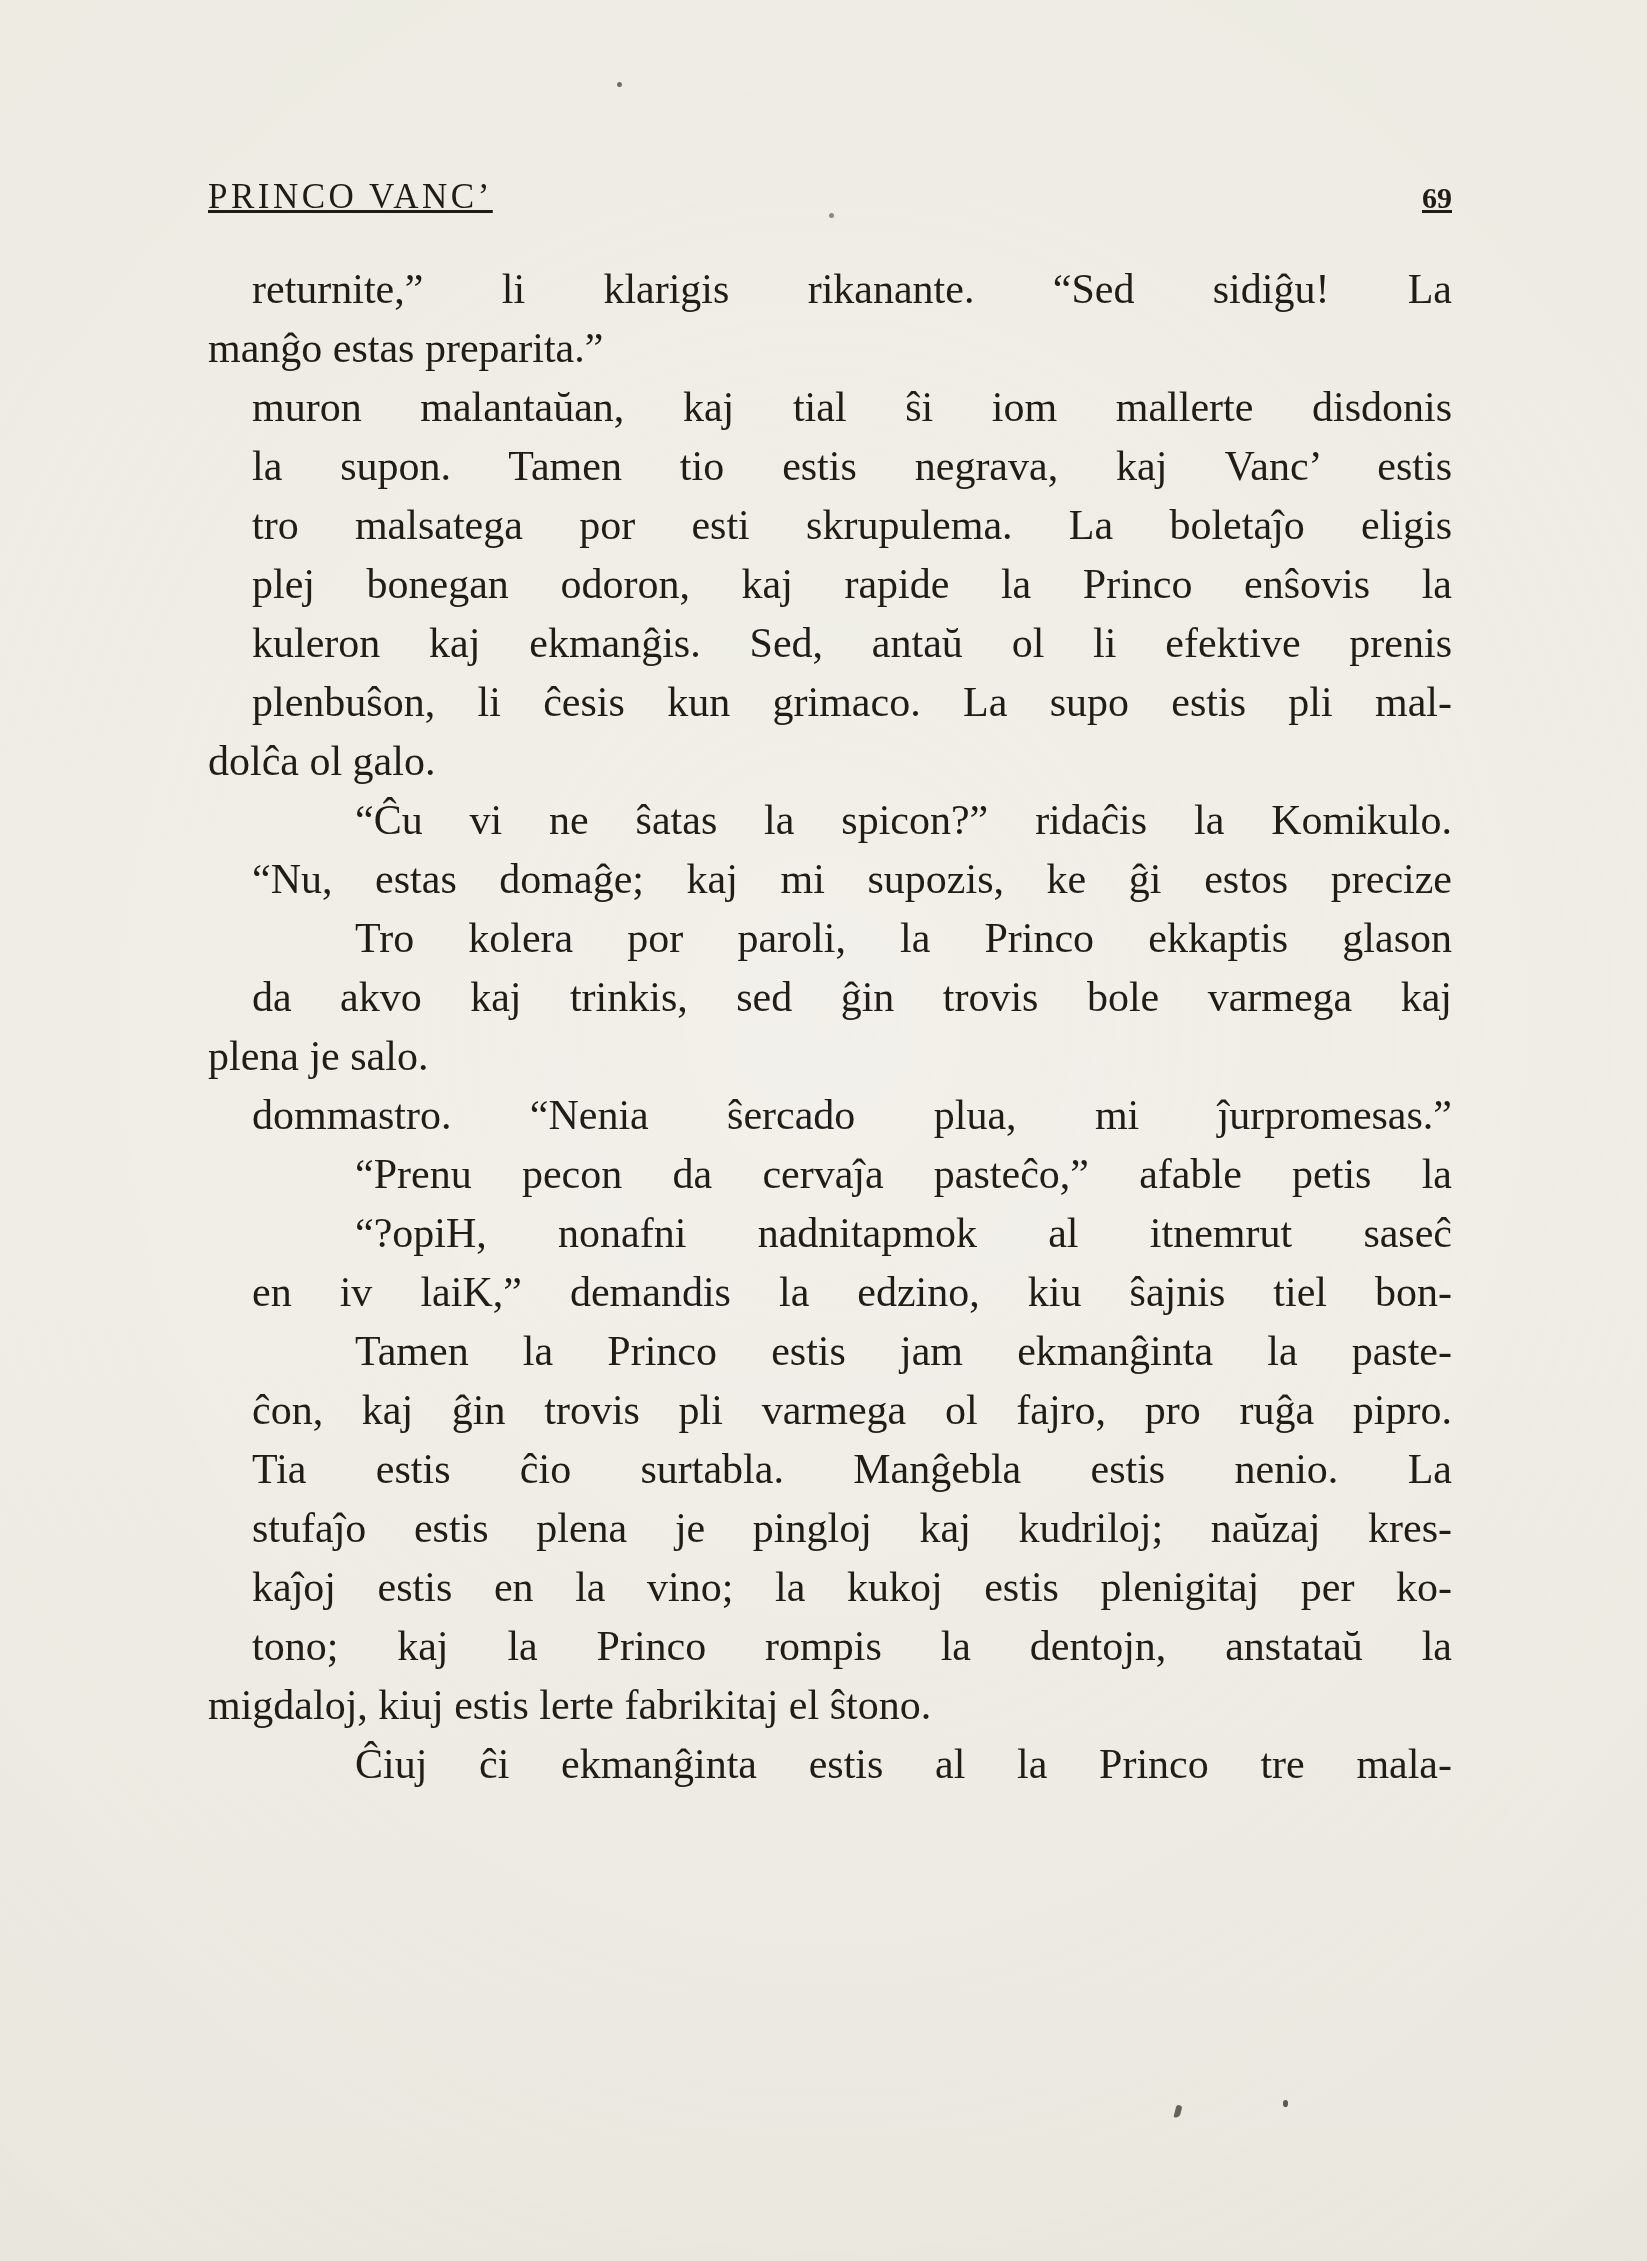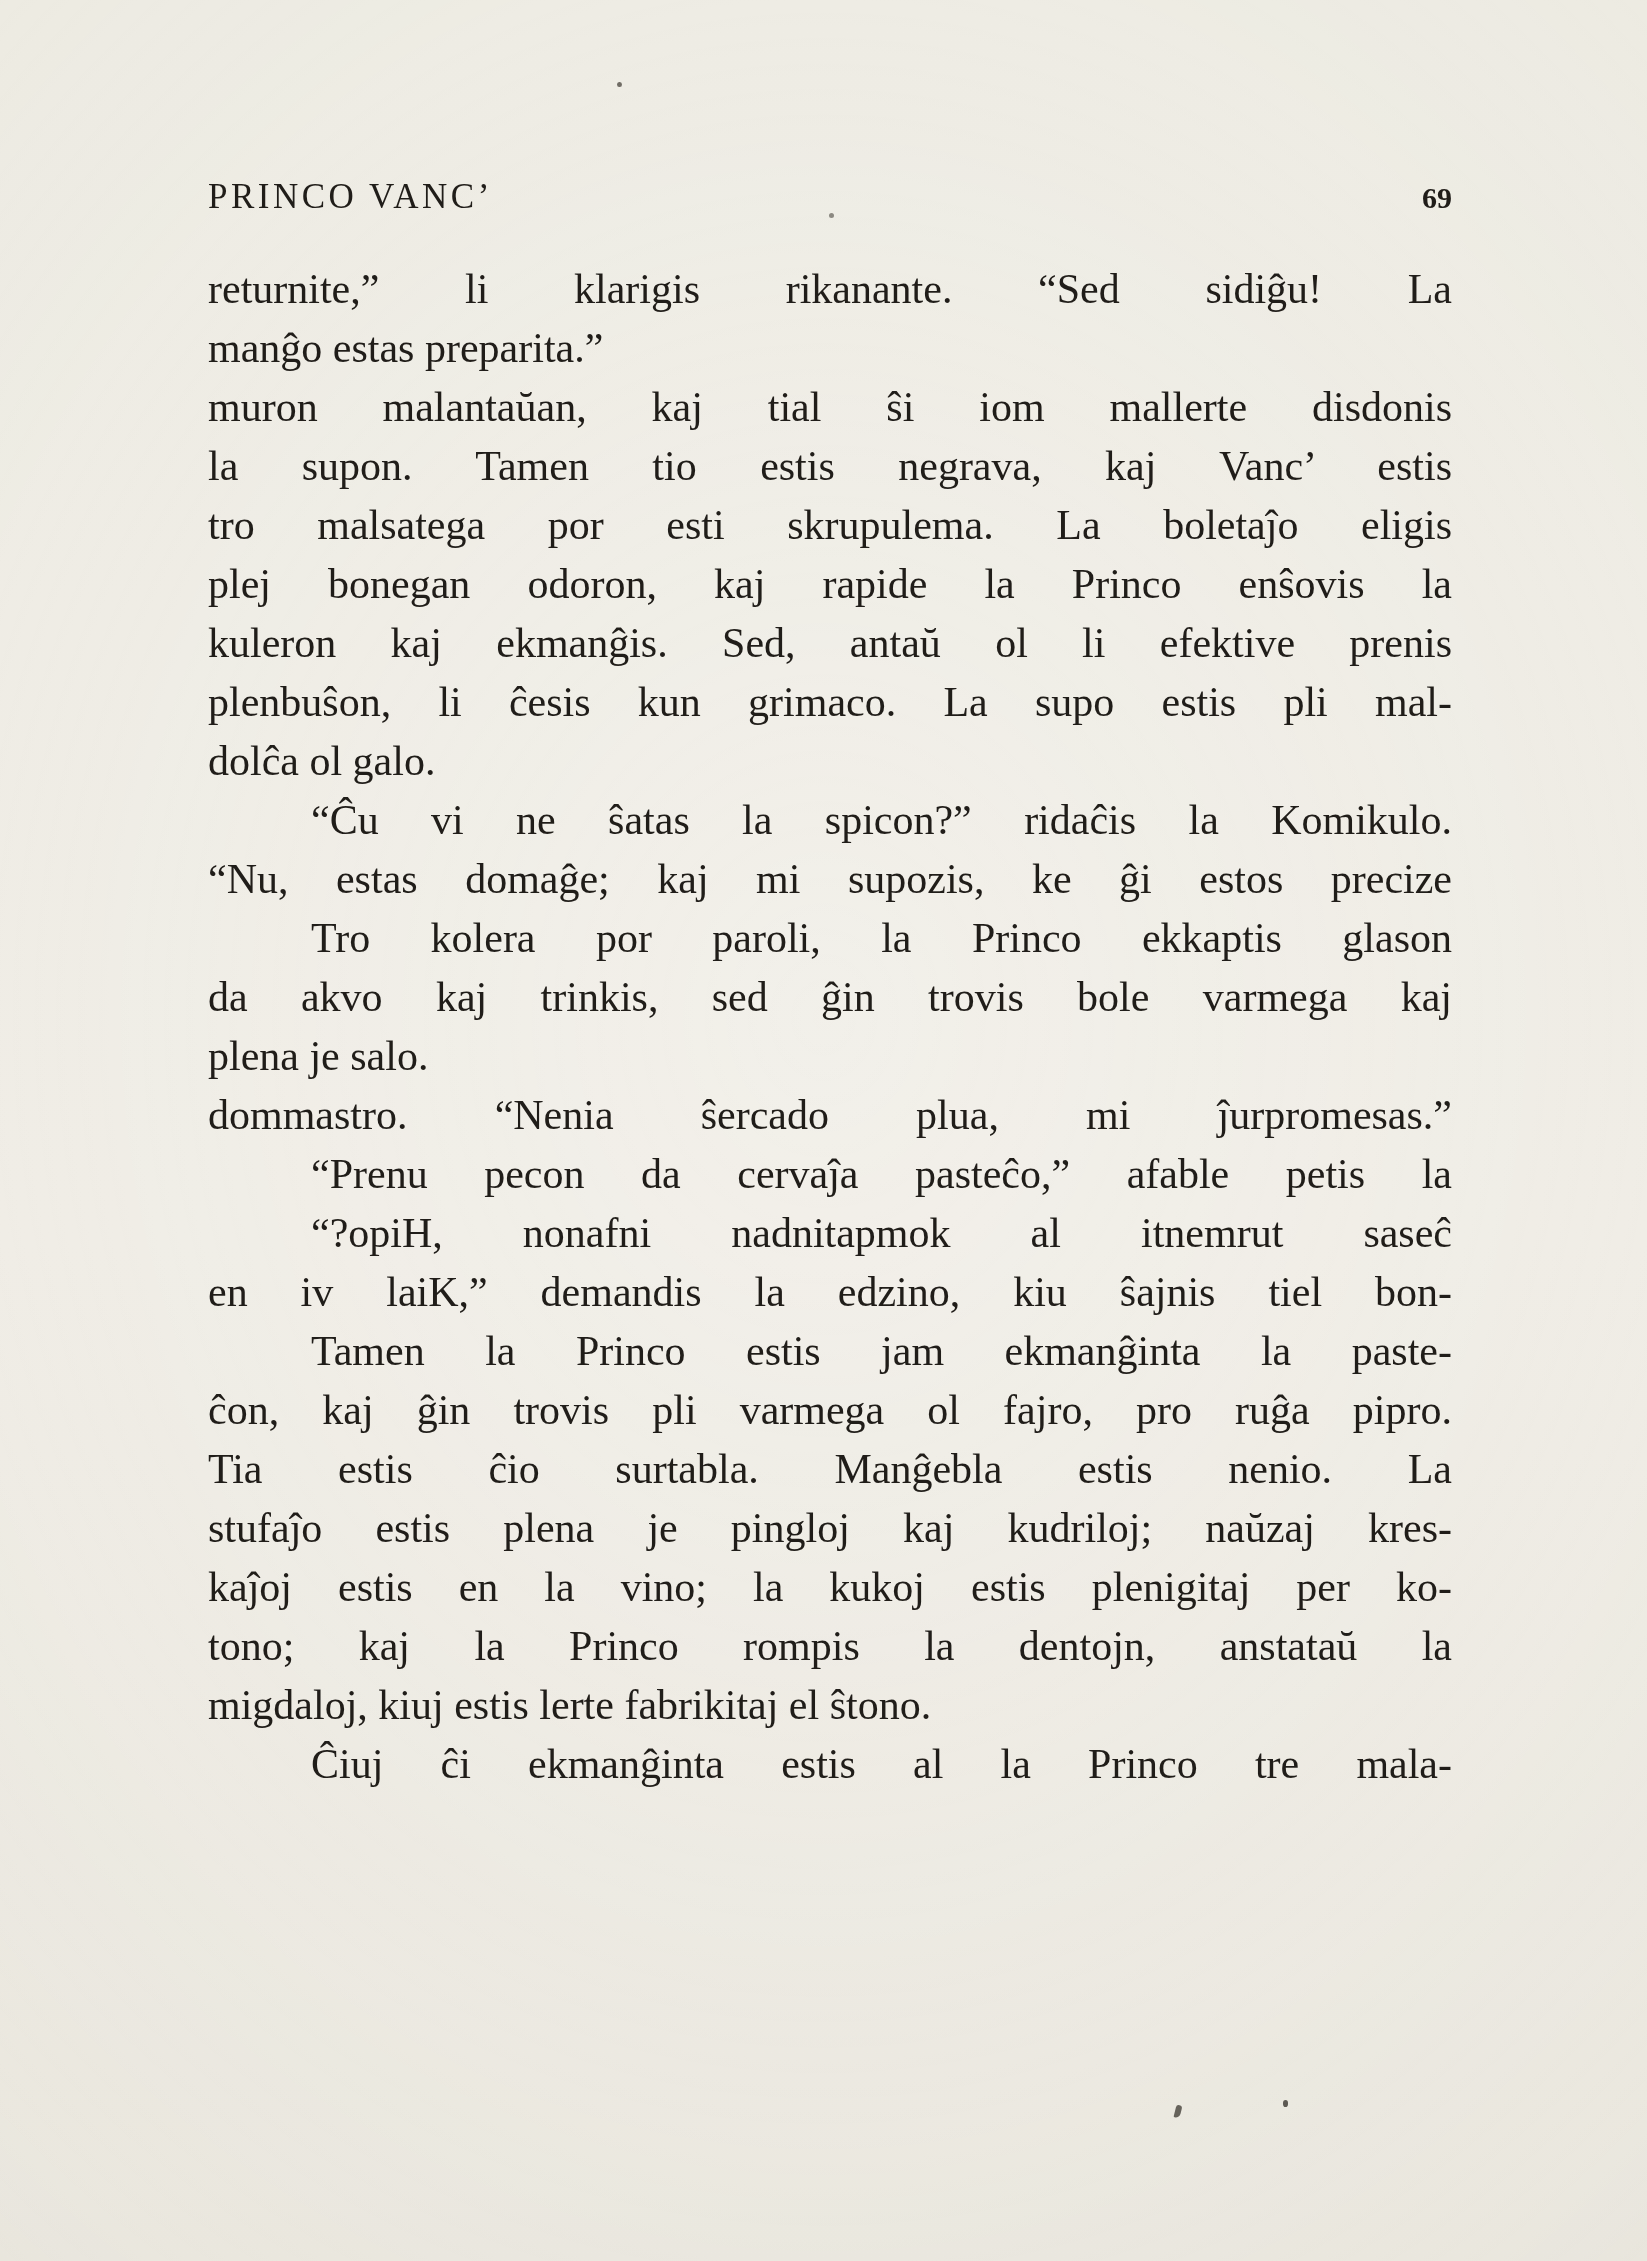--- a/index.html
+++ b/index.html
@@ -21,20 +21,21 @@
 
   .page-header {
     position: absolute;
     left: 208px;
     width: 1244px;
     top: 177px;
     display: flex;
     justify-content: space-between;
     align-items: baseline;
     font-size: 35px;
+    text-decoration: underline;
   }
   .page-header .running-title {
     letter-spacing: 3.5px;
     font-weight: 500;
   }
   .page-header .page-number {
     font-weight: bold;
     font-size: 30px;
   }
 
@@ -46,20 +47,21 @@
     font-size: 42px;
     line-height: 59px;
   }
   .line {
     text-align: left;
     white-space: normal;
   }
   .line.just {
     text-align: justify;
     text-align-last: justify;
+    margin-left: 44px;
   }
   .line.indent {
     text-indent: 103px;
   }
 
   .ink-speck {
     position: absolute;
     background: #3a362f;
     border-radius: 50%;
   }

